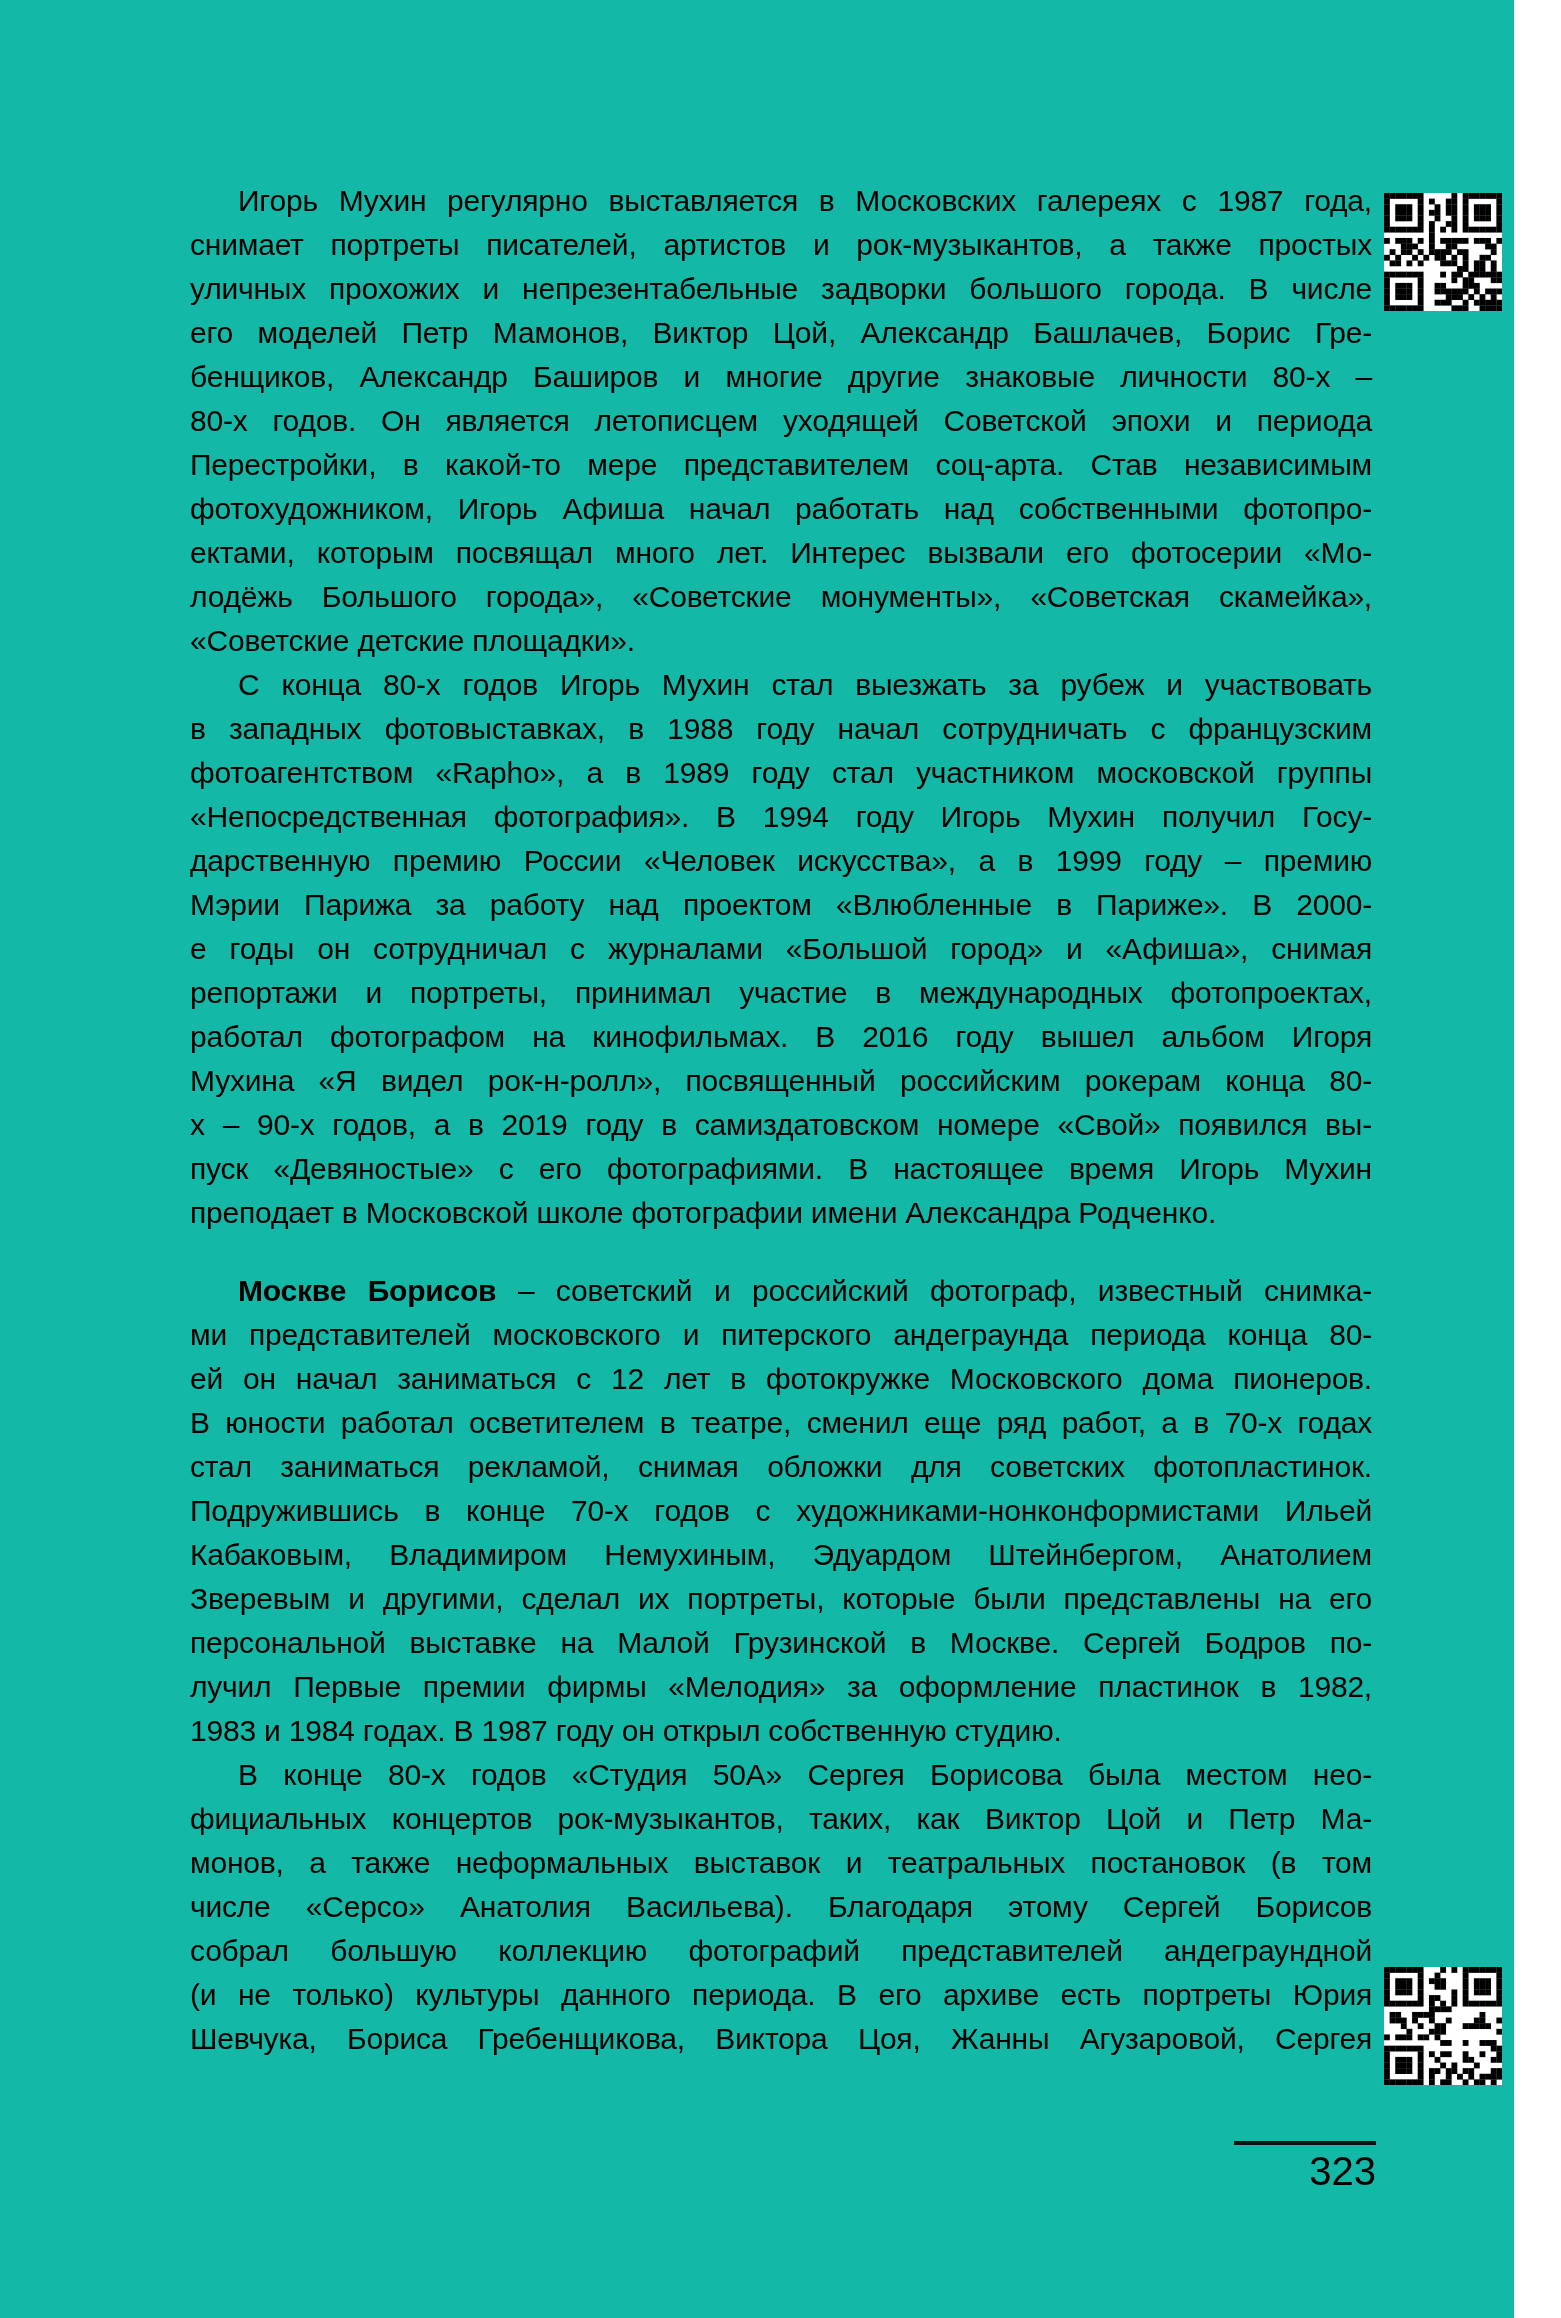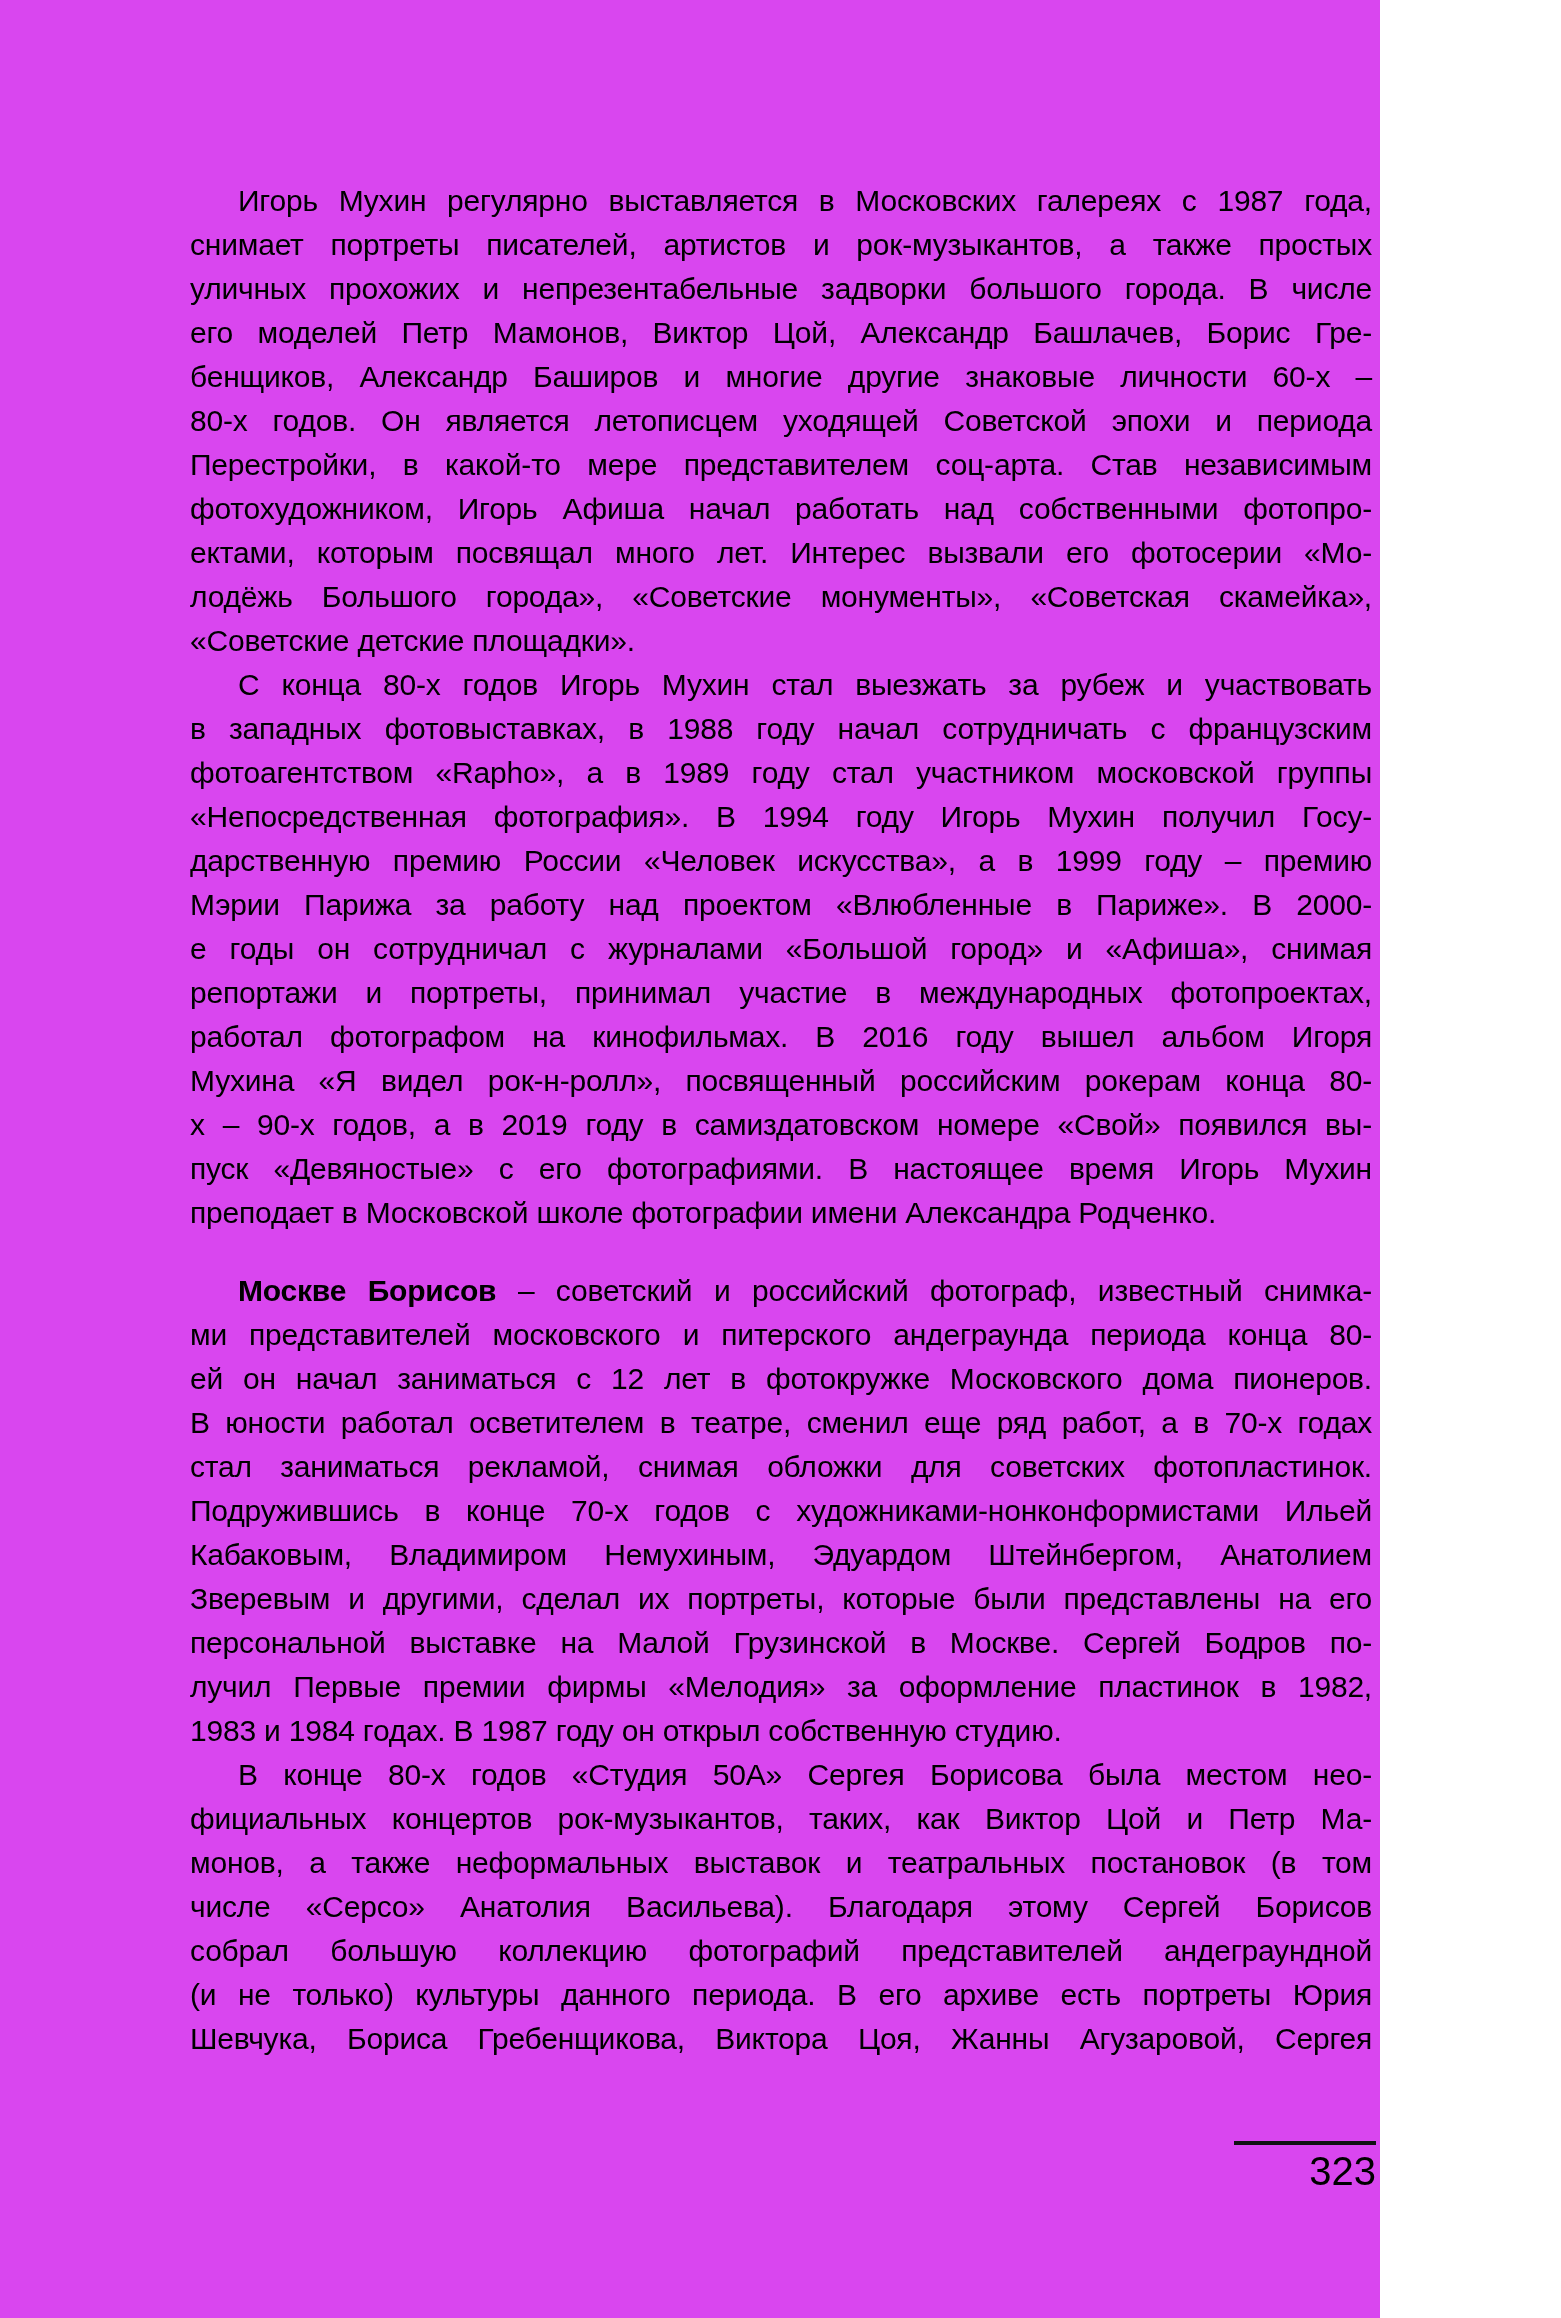--- a/index.html
+++ b/index.html
@@ -2,23 +2,23 @@
 <html style="font-size:12.8px"><head>
 <meta charset="utf-8">
 <style>
   html, body {
     margin: 0;
     padding: 0;
     background: #ffffff;
   }
   .page {
     position: relative;
-    width: 1380px;
+    width: 1514px;
     height: 2319px;
-    background: #d946ef;
+    background: #14b8a6;
     font-family: "Liberation Sans", sans-serif;
     color: #000000;
     overflow: hidden;
   }
   .text-block {
     position: absolute;
     left: 190px;
     top: 179px;
     width: 1182px;
   }
@@ -68,21 +68,21 @@
 </head>
 <body>
 
 <div class="page">
   <div class="text-block">
       <div class="para">
         <div class="line indent">Игорь Мухин регулярно выставляется в Московских галереях с 1987 года,</div>
         <div class="line">снимает портреты писателей, артистов и рок-музыкантов, а также простых</div>
         <div class="line">уличных прохожих и непрезентабельные задворки большого города. В числе</div>
         <div class="line">его моделей Петр Мамонов, Виктор Цой, Александр Башлачев, Борис Гре-</div>
-        <div class="line">бенщиков, Александр Баширов и многие другие знаковые личности 60-х –</div>
+        <div class="line">бенщиков, Александр Баширов и многие другие знаковые личности 80-х –</div>
         <div class="line">80-х годов. Он является летописцем уходящей Советской эпохи и периода</div>
         <div class="line">Перестройки, в какой-то мере представителем соц-арта. Став независимым</div>
         <div class="line">фотохудожником, Игорь Афиша начал работать над собственными фотопро-</div>
         <div class="line">ектами, которым посвящал много лет. Интерес вызвали его фотосерии «Мо-</div>
         <div class="line">лодёжь Большого города», «Советские монументы», «Советская скамейка»,</div>
         <div class="line last">«Советские детские площадки».</div>
       </div>
       <div class="para">
         <div class="line indent">С конца 80-х годов Игорь Мухин стал выезжать за рубеж и участвовать</div>
         <div class="line">в западных фотовыставках, в 1988 году начал сотрудничать с французским</div>

